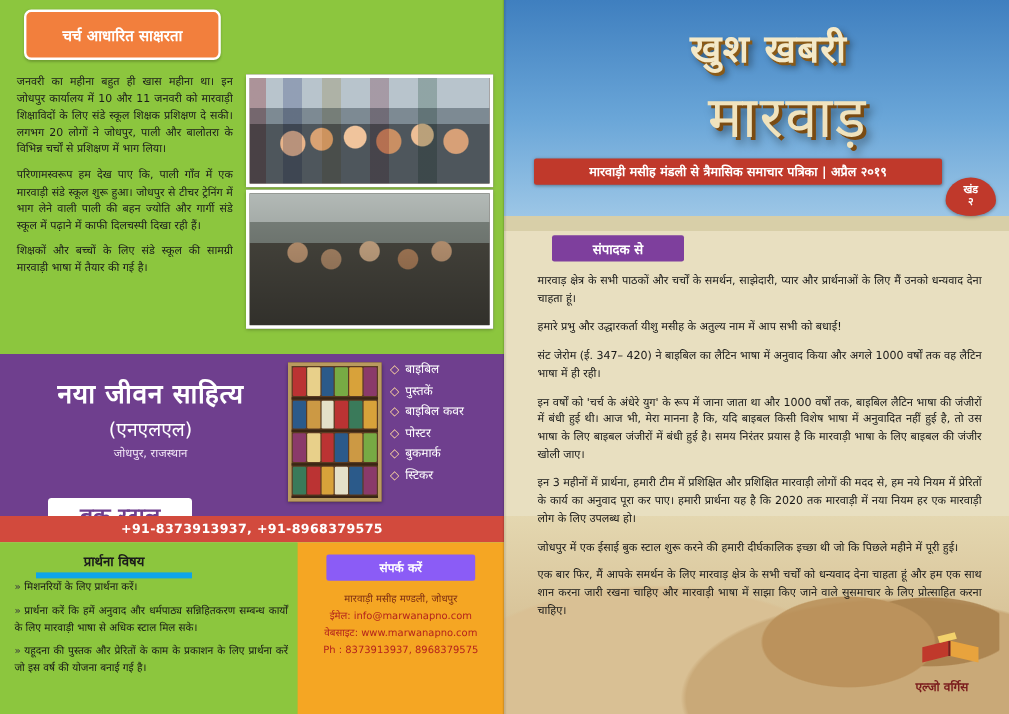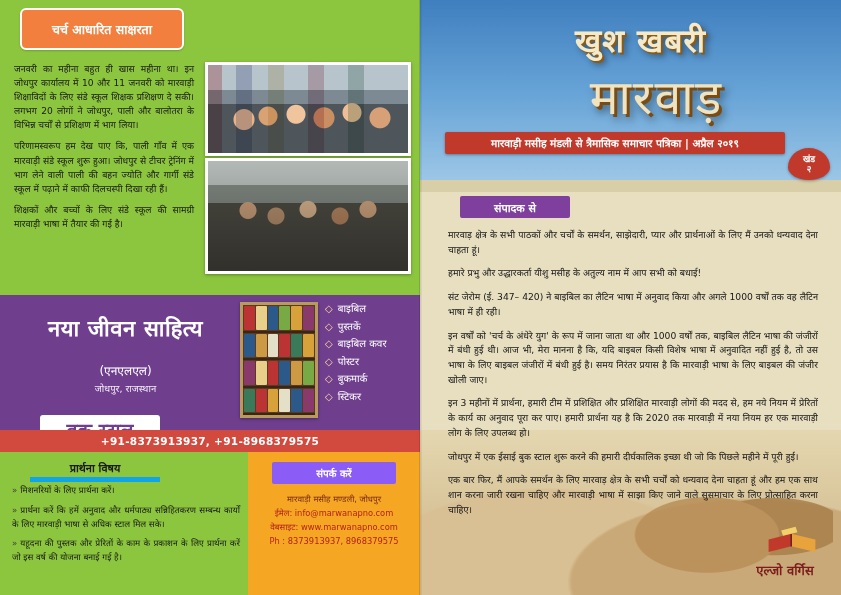--- a/index.html
+++ b/index.html
@@ -71,21 +71,21 @@
     background:linear-gradient(180deg, rgba(0,0,0,.12), rgba(0,0,0,.42));
   }
 
   
   .left-mid{position:absolute;left:0;top:295px;width:420px;height:135px;background:#6f3f8e;}
   .nl-title{
     position:absolute;left:18px;top:312px;width:215px;text-align:center;
     color:#ffffff;
   }
   .nl-title .l1{font-size:22px;font-weight:bold;letter-spacing:.5px;}
-  .nl-title .l2{font-size:12px;margin-top:20px;}
+  .nl-title .l2{font-size:16px;margin-top:4px;}
   .nl-title .l3{font-size:9.5px;margin-top:3px;color:#f2e8f7;}
   .book-stall{
     position:absolute;left:40px;top:378px;width:120px;height:30px;
     background:#ffffff;border-radius:3px;
     display:flex;align-items:center;justify-content:center;
     color:#6f3f8e;font-size:19px;font-weight:bold;margin-top:37px;
   }
   .shelf{
     position:absolute;left:240px;top:302px;width:72px;height:110px;
     border:3px solid #b99a5e;background:#5a3b22;
@@ -192,21 +192,21 @@
     position:absolute;left:28px;top:228px;width:370px;
     color:#171717;font-size:9.2px;line-height:1.6;text-align:justify;
   }
   .editor-body p{margin:0 0 9px 0;}
 
   .logo-book{
     position:absolute;right:22px;bottom:34px;width:54px;height:36px;
   }
   .logo-caption{
     position:absolute;right:14px;bottom:16px;width:84px;text-align:center;
-    color:#7b1d1d;font-size:13px;font-weight:bold;
+    color:#7b1d1d;font-size:10px;font-weight:bold;
   }
   .gutter{
     position:absolute;left:419px;top:0;width:3px;height:595px;
     background:linear-gradient(90deg, rgba(0,0,0,.15), rgba(0,0,0,.04));
   }
 </style>
 </head>
 <body>
 
 <div class="page">

